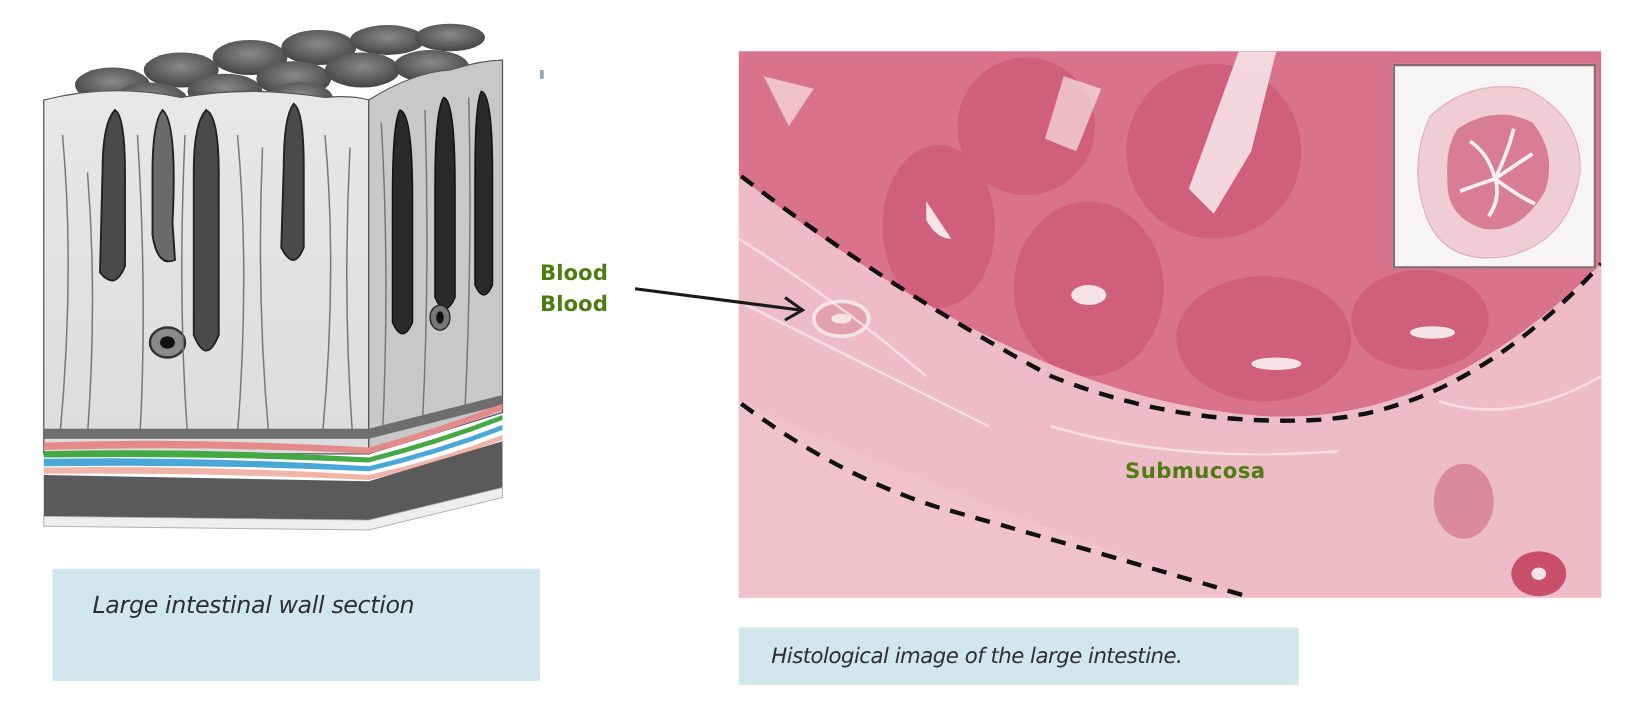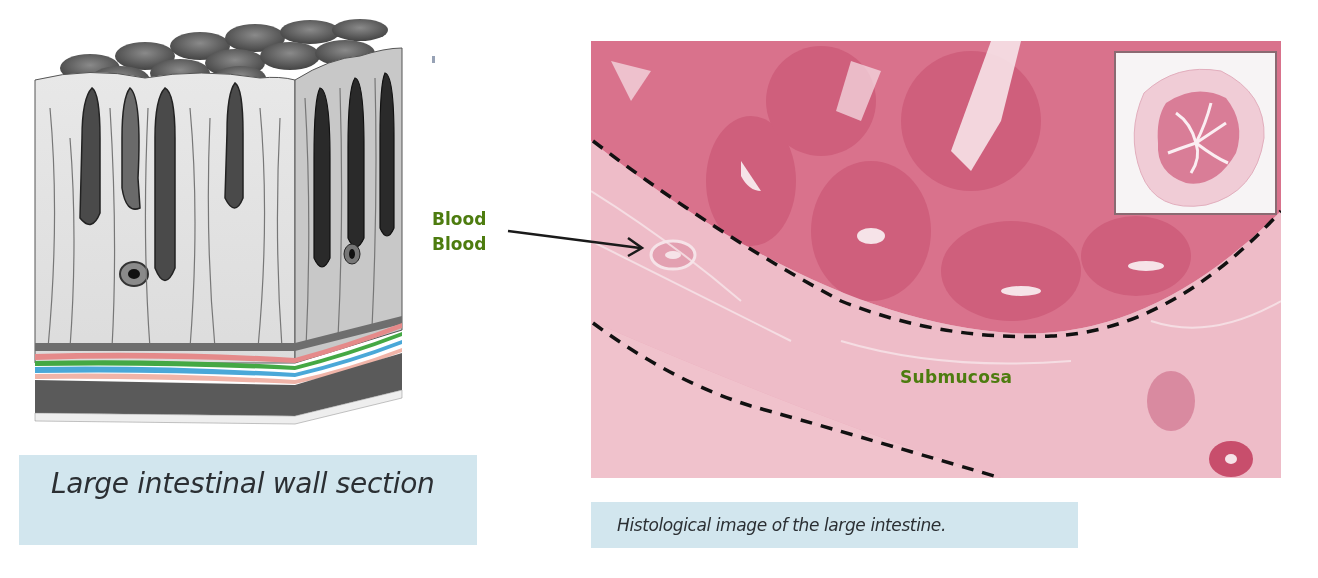--- a/index.html
+++ b/index.html
@@ -1,20 +1,20 @@
 <!DOCTYPE html>
 <html><head>
 <meta charset="utf-8">
 <style>
   html, body { margin: 0; padding: 0; background: #ffffff; }
   body { width: 1318px; height: 578px; position: relative; overflow: hidden; font-family: "DejaVu Sans", sans-serif; }
   .figure-left { position: absolute; left: 30px; top: 18px; width: 380px; height: 408px; }
   .caption-box { position: absolute; background: #d2e6ee; color: #2b2f33; font-style: italic; font-family: "DejaVu Sans", sans-serif; }
-  .caption-left { left: 19px; top: 455px; width: 458px; height: 90px; font-size: 28px; line-height: 30px; padding: 14px 0 0 32px; box-sizing: border-box; letter-spacing: -0.3px; }
-  .caption-right { left: 591px; top: 502px; width: 487px; height: 46px; font-size: 17px; line-height: 46px; padding-left: 26px; box-sizing: border-box; letter-spacing: -0.4px; }
+  .caption-left { left: 42px; top: 455px; width: 390px; height: 90px; font-size: 19px; line-height: 30px; padding: 14px 0 0 32px; box-sizing: border-box; letter-spacing: -0.3px; }
+  .caption-right { left: 591px; top: 502px; width: 448px; height: 46px; font-size: 17px; line-height: 46px; padding-left: 26px; box-sizing: border-box; letter-spacing: -0.4px; }
   .histo { position: absolute; left: 591px; top: 41px; width: 690px; height: 437px; overflow: hidden; background: #e6a3b4; }
   .inset { position: absolute; left: 1114px; top: 51px; width: 163px; height: 164px; background: #f7f4f5; border: 2px solid #8a6a72; box-sizing: border-box; }
   .label { position: absolute; font-weight: bold; color: #4d7c0f; font-family: "DejaVu Sans", sans-serif; }
   .label-blood { left: 432px; top: 207px; font-size: 17px; line-height: 25px; }
   .label-sub { left: 858px; top: 367px; font-size: 17px; letter-spacing: 0.3px; margin-left: 42px; }
   .arrow { position: absolute; left: 0; top: 0; width: 1318px; height: 578px; pointer-events: none; }
   .speck { position: absolute; left: 432px; top: 56px; width: 3px; height: 7px; background: #6b7a95; opacity: 0.7; }
 </style>
 </head>
 <body>

